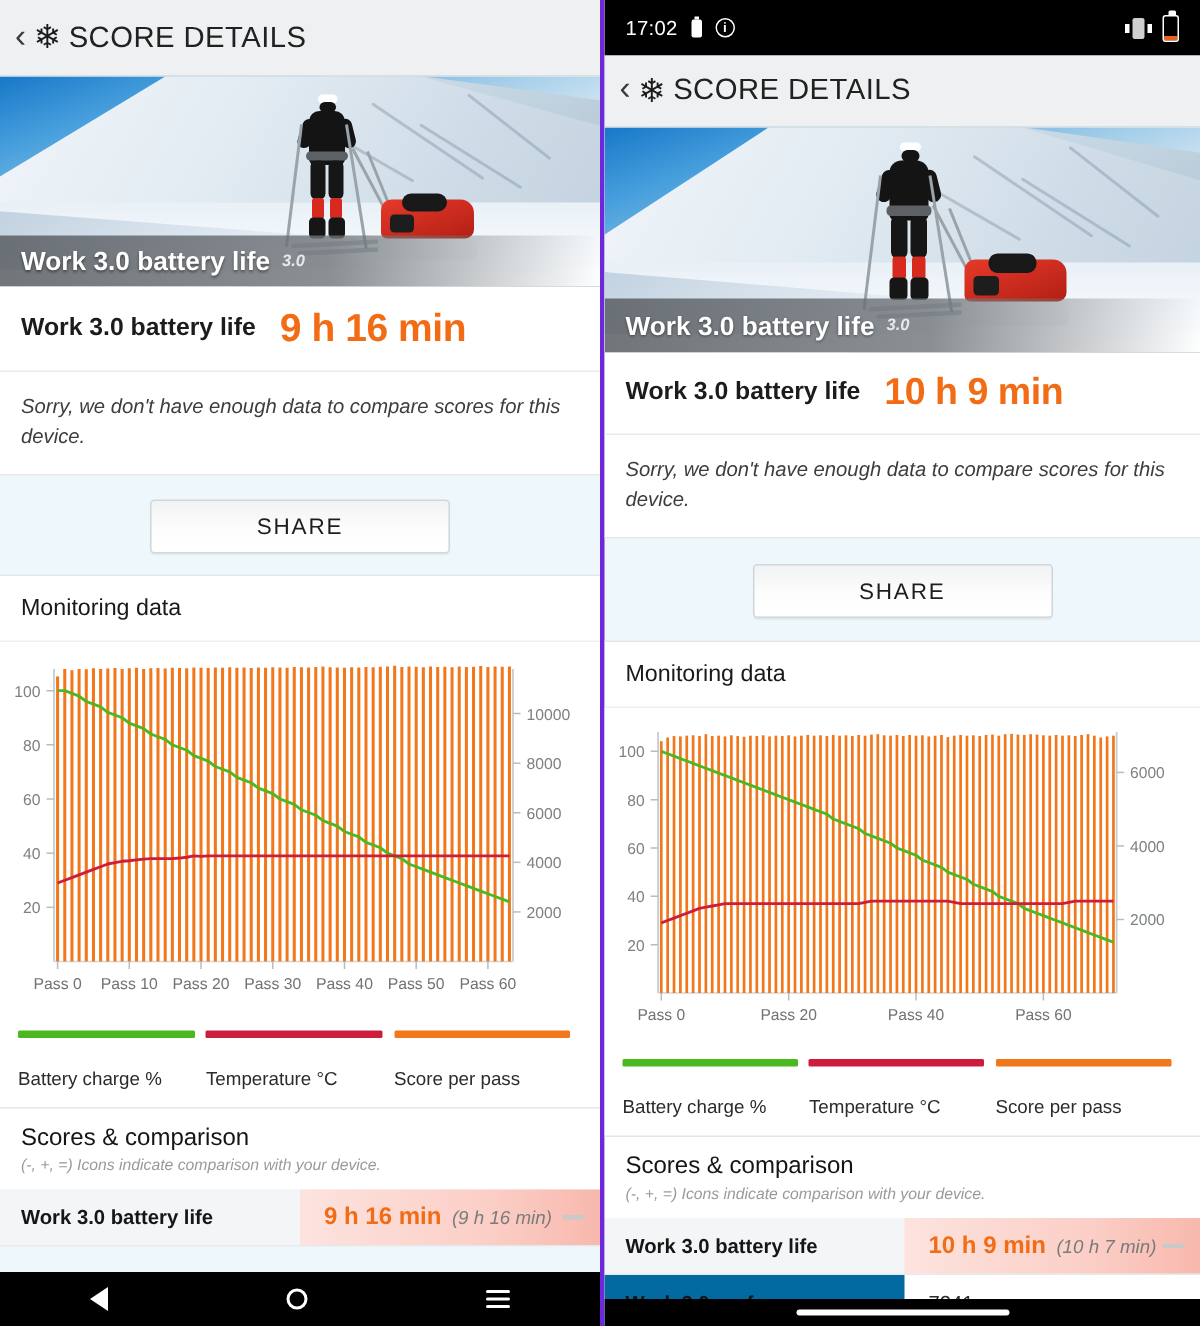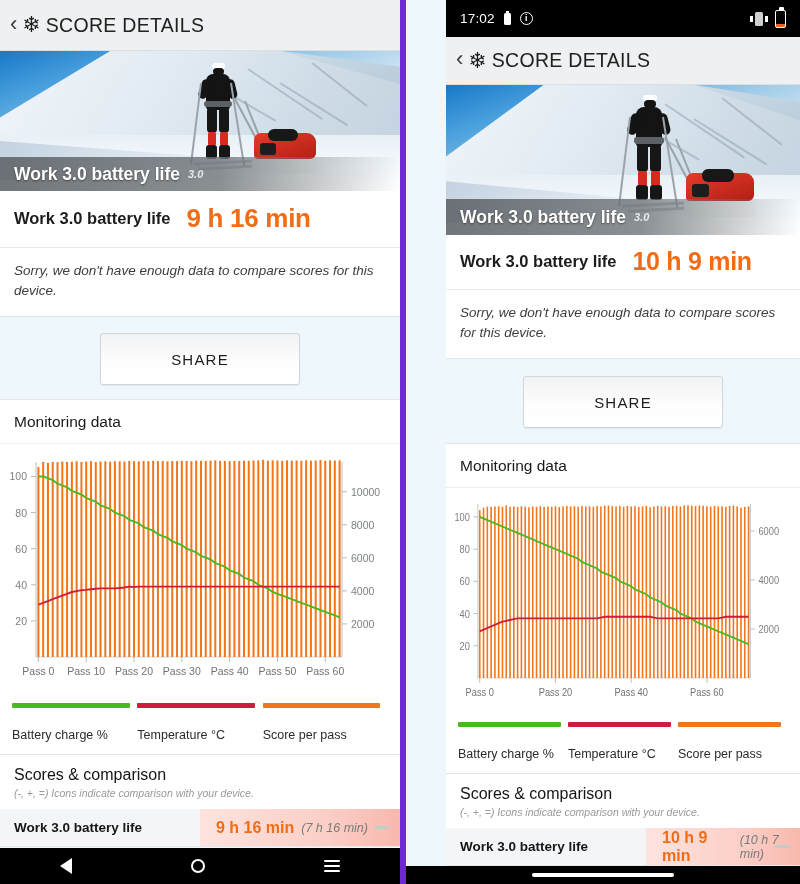--- a/index.html
+++ b/index.html
@@ -1,21 +1,21 @@
 <!DOCTYPE html>
 <html><head>
 <meta charset="utf-8">
 <style>
   * { box-sizing: border-box; margin:0; padding:0; }
   html,body { width:800px; height:884px; overflow:hidden; background:#fff;
               font-family:"Liberation Sans", sans-serif; }
   .screens { display:flex; width:800px; height:884px; }
   .panel { width:400px; height:884px; position:relative; overflow:hidden;
            background:#eef7fc; }
-  .panel.right { border-left:6px solid #6d28d9;padding-left:40px; }
+  .panel.right { border-left:3px solid #6d28d9; }
 
   
   .statusbar { height:37px; background:#000; color:#fff; display:flex;
                align-items:center; padding:0 14px; font-size:13.5px; }
   .panel.right .statusbar { height:37px; }
   .sb-left { display:flex; align-items:center; gap:9px; }
   .sb-right { margin-left:auto; display:flex; align-items:center; gap:7px; }
   .sb-time { font-size:13.5px; letter-spacing:.2px; }
   .ico { display:inline-block; line-height:1; }
   .batt-txt { border:1.6px solid #fff; border-radius:2.5px; font-size:9px;
@@ -84,21 +84,21 @@
   .score-row { display:flex; align-items:center; padding:12px 14px 13px 14px; gap:16px;
                background:#fff; border-bottom:1px solid #e8ebed; }
   .score-label { font-size:16.5px; font-weight:bold; color:#1c1c1c; }
   .score-value { font-size:26px; font-weight:bold; color:#f26c16; letter-spacing:-.3px;}
   .panel.right .score-value{ font-size:25px; }
   .note { background:#fff; padding:13px 14px 16px 14px; font-size:13.5px;
           font-style:italic; color:#3d3d3d; line-height:1.45; border-bottom:1px solid #e2e6e8;}
 
   .share-wrap { padding:16px 0 14px 0; display:flex; justify-content:center; }
   .panel.right .share-wrap{ padding:17px 0 15px 0; }
-  .share-btn { width:200px; height:52px; border:1px solid #d2d6d8; border-radius:3px;
+  .share-btn { width:200px; height:36px; border:1px solid #d2d6d8; border-radius:3px;
           background:linear-gradient(180deg,#f1f2f3 0%, #fdfdfd 55%, #ffffff 100%);
           font-size:15px; letter-spacing:1.2px; color:#1d1d1d; display:flex;
           align-items:center; justify-content:center; box-shadow:0 1px 1px rgba(0,0,0,.06);}
 
   .mon-head { background:#fff; padding:13px 14px 12px 14px; font-size:15.5px;
               color:#191919; border-top:1px solid #e2e6e8; border-bottom:1px solid #edf0f1;}
   .chart-card { background:#fff; }
 
   
   .chart-box { position:relative; background:#fff; }
@@ -338,21 +338,21 @@
 
     <div class="sc-head">
       <div class="sc-title">Scores &amp; comparison</div>
       <div class="sc-sub">(-, +, =) Icons indicate comparison with your device.</div>
     </div>
 
     <div class="cmp-row">
       <div class="cmp-name">Work 3.0 battery life</div>
       <div class="cmp-val">
         <span class="cmp-val-num">9 h 16 min</span>
-        <span class="cmp-val-paren">(7 h 16 min)</span>
+        <span class="cmp-val-paren">(9 h 16 min)</span>
         <span class="cmp-mark"></span>
       </div>
     </div>
 
     <div class="navbar">
       <span class="nav-back"></span>
       <span class="nav-home"></span>
       <span class="nav-menu">
           <span></span>
           <span></span>

